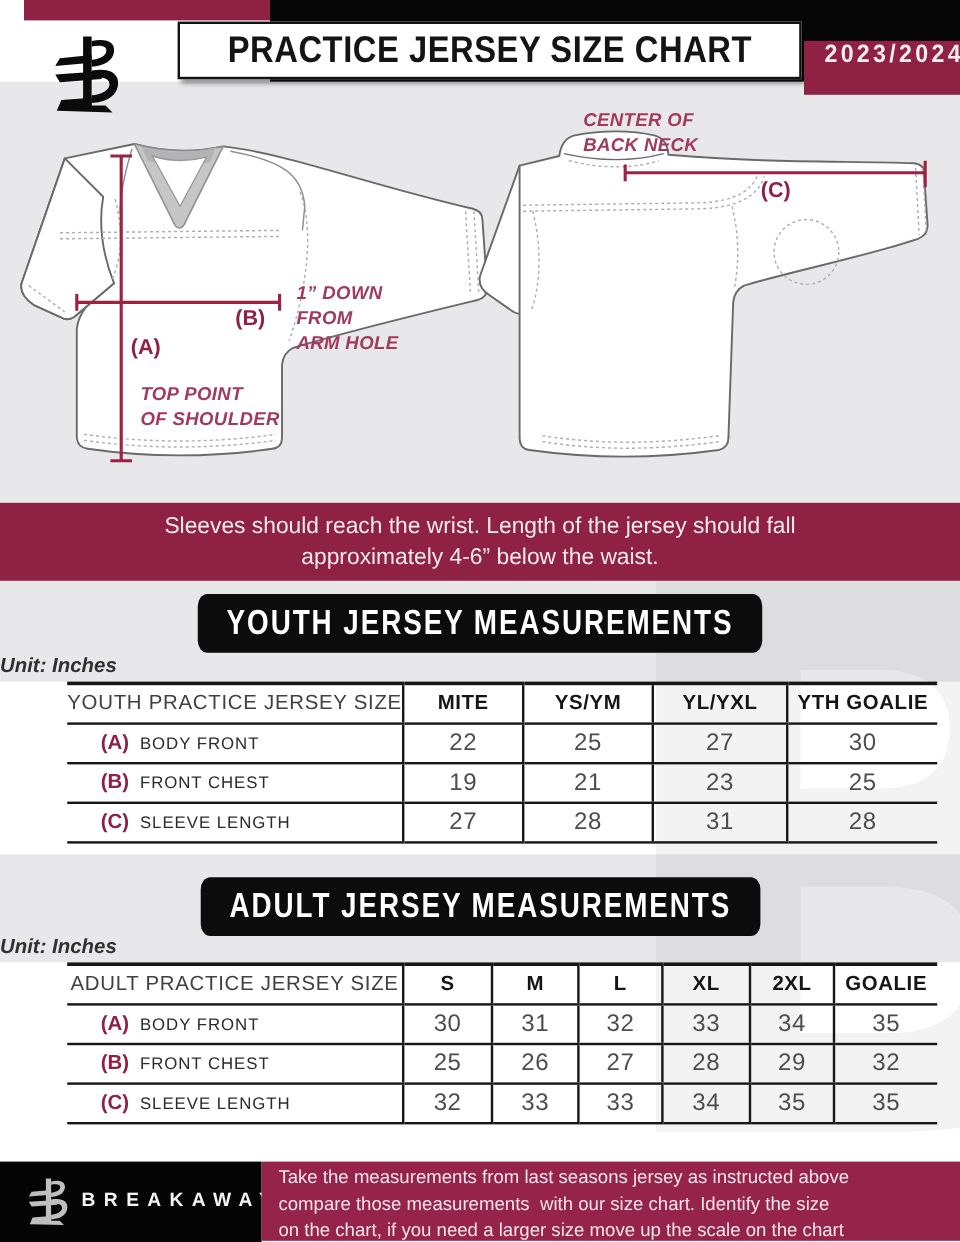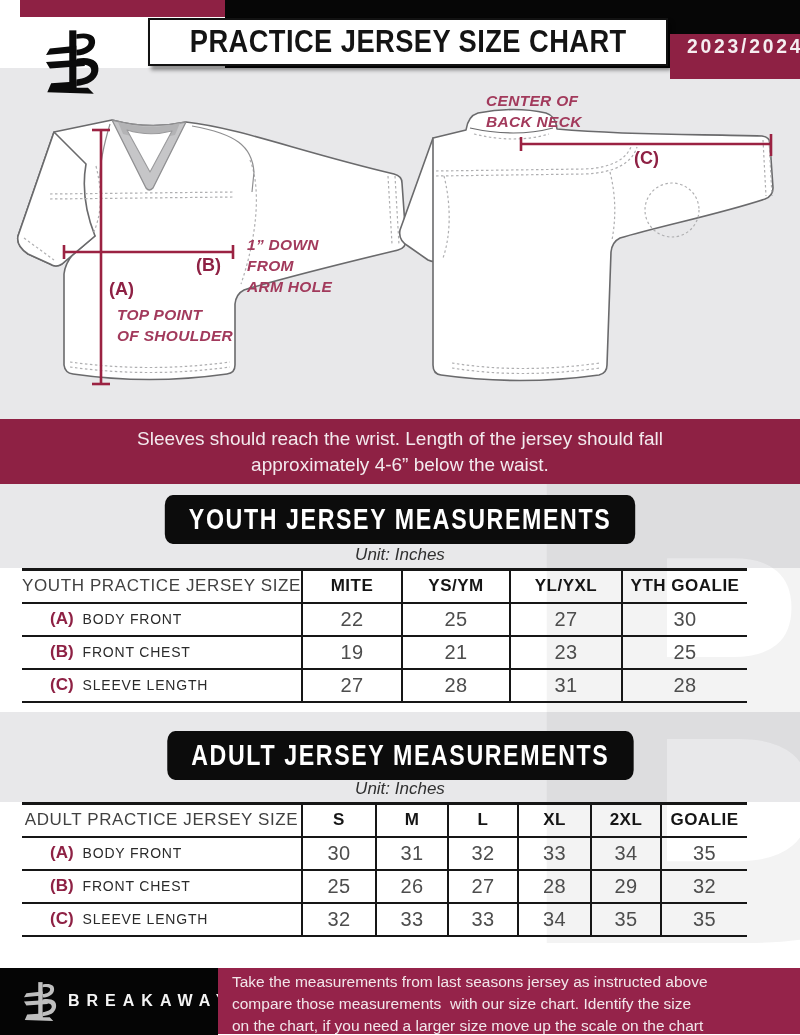--- a/index.html
+++ b/index.html
@@ -45,26 +45,26 @@
 
   
   .gray-band-1{position:absolute; left:0; top:484px; width:800px; height:84px; background:var(--bg-gray); z-index:0;}
   .gray-band-2{position:absolute; left:0; top:712px; width:800px; height:90px; background:var(--bg-gray); z-index:0;}
 
   
   .pill-wrap{position:absolute; left:0; width:800px; text-align:center; z-index:3;}
   .pill-youth{top:495px;} .pill-adult{top:731px;}
   .pill{display:inline-block; background:#0C0C0C; color:#FFF; border-radius:10px; padding:8px 30px;
     font-size:29px; font-weight:700; letter-spacing:2px; transform:scaleX(0.80); white-space:nowrap;}
-  .unit{position:absolute; left:0; width:800px; text-align:center; font-style:italic; font-weight:400;
+  .unit{position:absolute; left:0; width:800px; font-style:italic; font-weight:700;
     font-size:17px; color:#303030; z-index:3;}
   .unit-youth{top:545px;} .unit-adult{top:779px;}
 
   
-  table.size-table{position:absolute; left:22px; width:725px; border-collapse:collapse; table-layout:fixed; z-index:3;}
+  table.size-table{position:absolute; left:56px; width:725px; border-collapse:collapse; table-layout:fixed; z-index:3;}
   .table-youth{top:568px;} .table-adult{top:802px;}
   table.size-table thead th{border-top:3px solid var(--line); border-bottom:2px solid var(--line); height:33px;}
   table.size-table tbody td{border-bottom:2px solid var(--line); height:33px;}
   table.size-table th + th, table.size-table td + td{border-left:2px solid var(--line);margin-left:43px;}
   th.label-head{font-weight:400; font-size:17px; color:#414141; letter-spacing:0.6px; text-align:center;}
   th.size-head{font-weight:700; font-size:17px; color:#151515; letter-spacing:0.5px; text-align:center;}
   td.val{font-size:20px; color:#4D4D4D; text-align:center; letter-spacing:0.5px;}
   td.row-label{text-align:left; padding-left:28px;}
   span.row-key{color:var(--annot-bold); font-weight:800; font-size:17px; margin-right:9px;}
   span.row-name{color:#2B2B2B; font-weight:500; font-size:14px; letter-spacing:0.8px;}
@@ -183,21 +183,21 @@
         <div>BACK NECK</div>
       </div>
     <div class="annot-bold" style="left:634px; top:80px;">(C)</div>
     <div class="annot-bold" style="left:196px; top:187px;">(B)</div>
     <div class="annot" style="left:247px; top:166px;">
         <div>1” DOWN</div>
         <div>FROM</div>
         <div>ARM HOLE</div>
       </div>
     <div class="annot-bold" style="left:109px; top:211px;">(A)</div>
-    <div class="annot" style="left:117px; top:236px;">
+    <div class="annot" style="left:117px; top:250px;">
         <div>TOP POINT</div>
         <div>OF SHOULDER</div>
       </div>
   </div>
 
   <div class="banner">
       <div>Sleeves should reach the wrist. Length of the jersey should fall</div>
       <div>approximately 4-6” below the waist.</div>
     </div>
 

